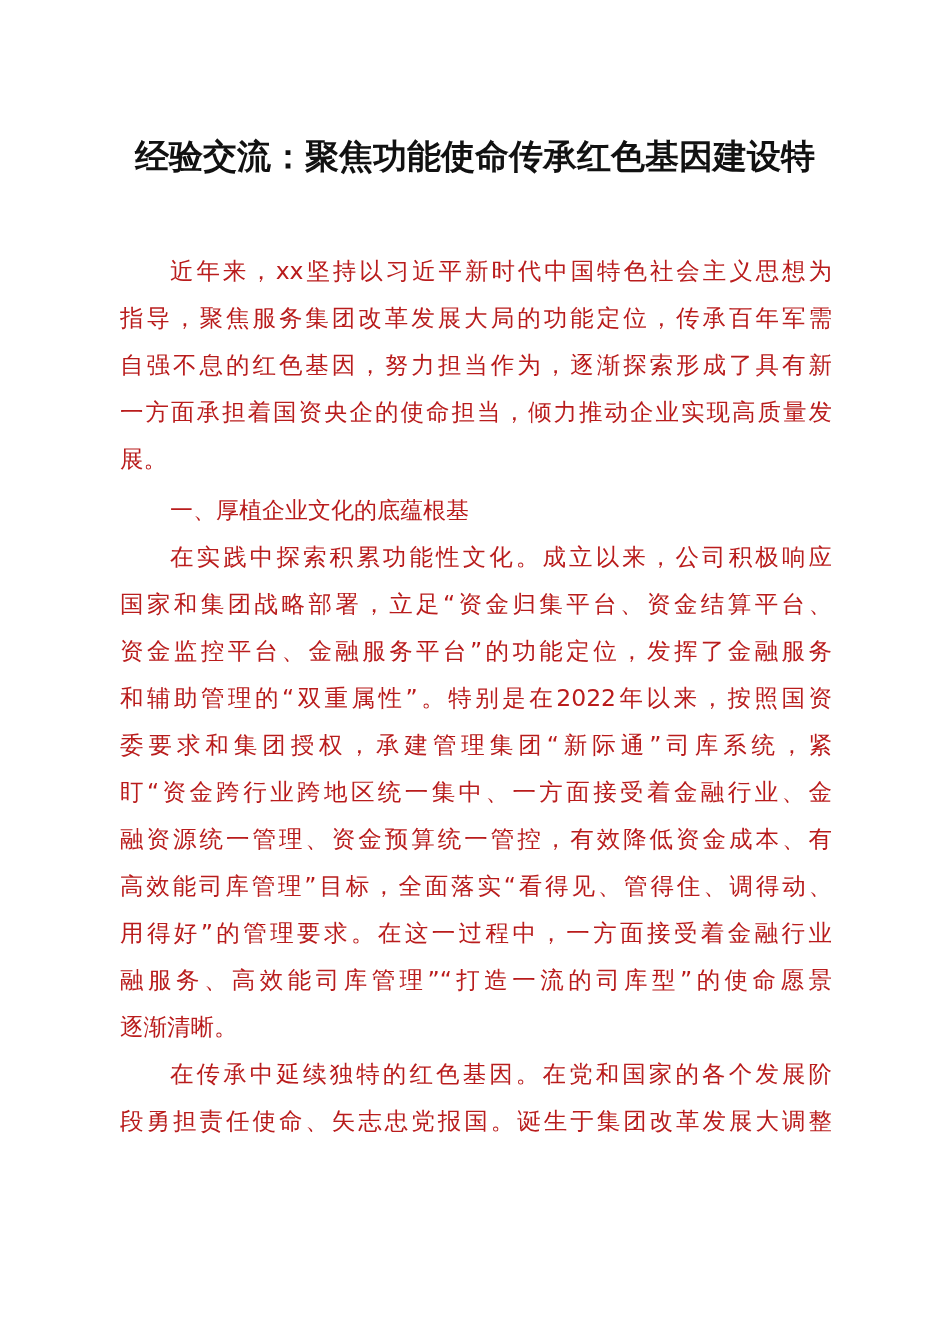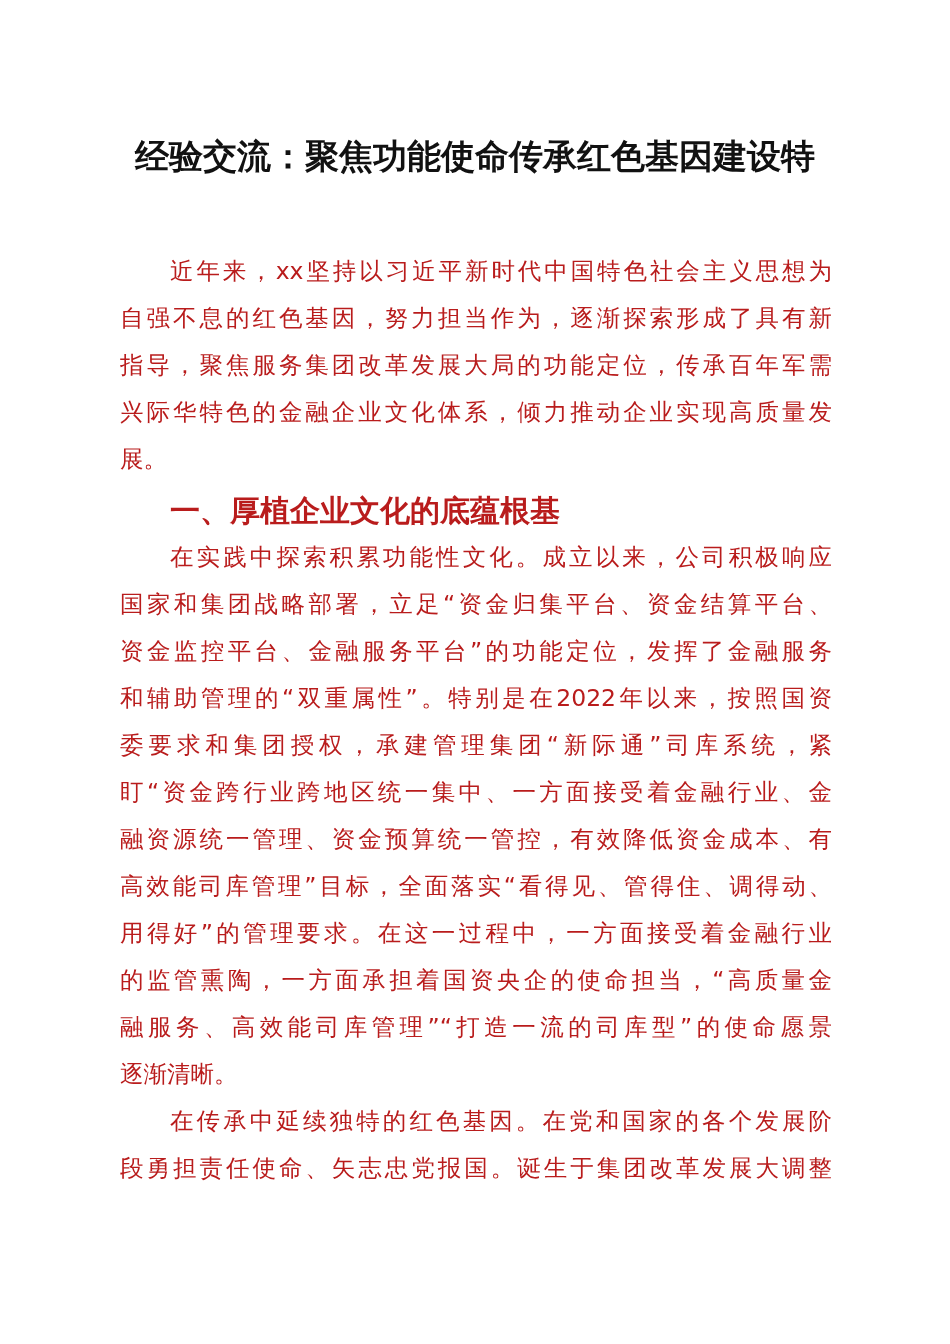--- a/index.html
+++ b/index.html
@@ -57,59 +57,58 @@
   }
   .line.indent {
     padding-left: 50px;
   }
   .heading {
     display: block;
     white-space: nowrap;
     padding-left: 50px;
     height: 47px;
     font-family: "DejaVu Sans", "Liberation Sans", sans-serif;
-    font-weight: bold;
-    font-size: 30px;
+    font-weight: normal;
+    font-size: 23px;
   }
   .gap { display: block; height: 4px; }
 </style>
 </head>
 <body>
 
 <div class="page">
 
   <div class="title">
     <span class="tline">经验交流：聚焦功能使命传承红色基因建设特</span>
   </div>
 
   <div class="body">
 
     <div>
       <span class="line indent">近年来，xx坚持以习近平新时代中国特色社会主义思想为</span>
+      <span class="line">指导，聚焦服务集团改革发展大局的功能定位，传承百年军需</span>
       <span class="line">自强不息的红色基因，努力担当作为，逐渐探索形成了具有新</span>
-      <span class="line">指导，聚焦服务集团改革发展大局的功能定位，传承百年军需</span>
-      <span class="line">兴际华特色的金融企业文化体系，倾力推动企业实现高质量发</span>
+      <span class="line">一方面承担着国资央企的使命担当，倾力推动企业实现高质量发</span>
       <span class="line last">展。</span>
     </div>
 
     <span class="gap"></span>
 
     <span class="heading">一、厚植企业文化的底蕴根基</span>
 
     <div>
       <span class="line indent">在实践中探索积累功能性文化。成立以来，公司积极响应</span>
       <span class="line">国家和集团战略部署，立足“资金归集平台、资金结算平台、</span>
       <span class="line">资金监控平台、金融服务平台”的功能定位，发挥了金融服务</span>
       <span class="line">和辅助管理的“双重属性”。特别是在2022年以来，按照国资</span>
       <span class="line">委要求和集团授权，承建管理集团“新际通”司库系统，紧</span>
       <span class="line">盯“资金跨行业跨地区统一集中、一方面接受着金融行业、金</span>
       <span class="line">融资源统一管理、资金预算统一管控，有效降低资金成本、有</span>
       <span class="line">高效能司库管理”目标，全面落实“看得见、管得住、调得动、</span>
       <span class="line">用得好”的管理要求。在这一过程中，一方面接受着金融行业</span>
-      <span class="line">的监管熏陶，一方面承担着国资央企的使命担当，“高质量金</span>
       <span class="line">融服务、高效能司库管理”“打造一流的司库型”的使命愿景</span>
       <span class="line last">逐渐清晰。</span>
     </div>
 
     <div>
       <span class="line indent">在传承中延续独特的红色基因。在党和国家的各个发展阶</span>
       <span class="line">段勇担责任使命、矢志忠党报国。诞生于集团改革发展大调整</span>
     </div>
 
   </div>

